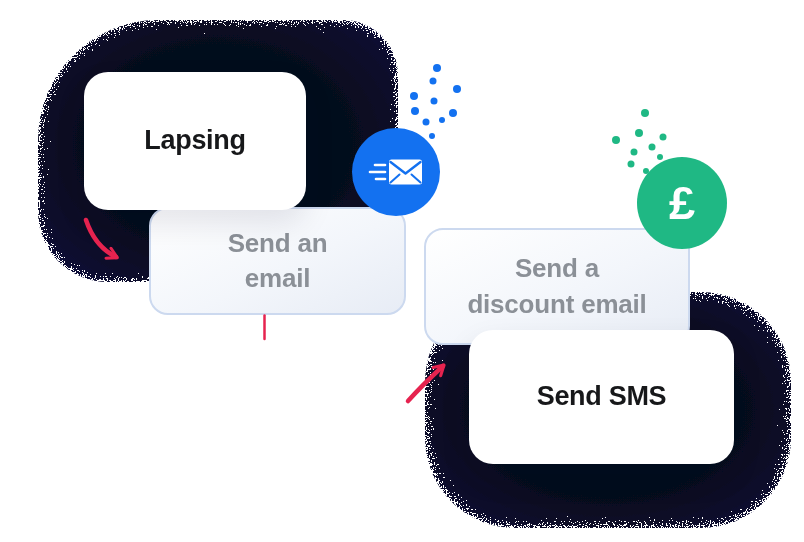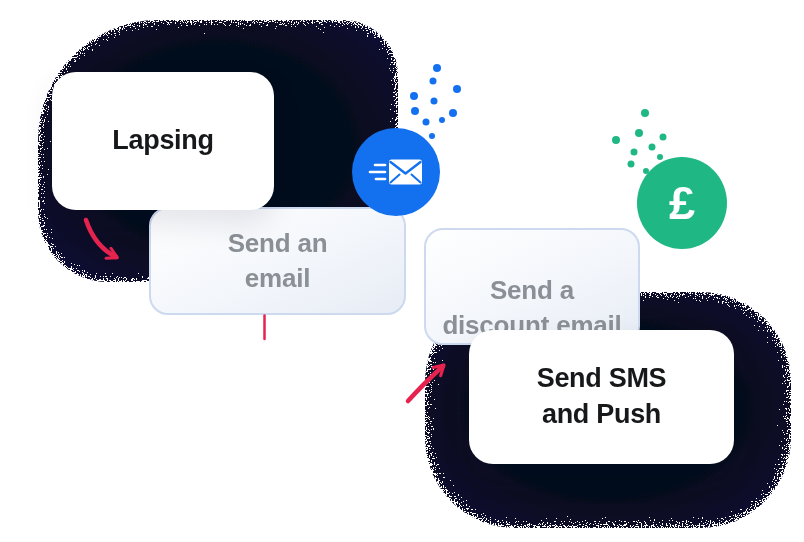--- a/index.html
+++ b/index.html
@@ -47,25 +47,25 @@
   }
   .card-secondary {
     z-index: 2;
     background: linear-gradient(155deg, #ffffff 0%, #f3f6fb 55%, #e7ecf5 100%);
     border: 2px solid #ccd9ef;
     border-radius: 19px;
     color: #8b9097;
     font-size: 26px; font-weight: 700; line-height: 1.35;
     letter-spacing: -0.2px;
   }
-  #card-lapsing  { left: 52px;  top: 72px;  width: 222px; height: 138px; }
+  #card-lapsing  { left: 84px;  top: 72px;  width: 222px; height: 138px; }
   #card-email    { left: 133px; top: 207px; width: 257px; height: 108px; margin-left: 16px; }
   #card-noresp   { left: 133px; top: 340px; width: 260px; height: 80px;
                    background: #f3f7fd; border-color: #c8d7f0; }
-  #card-discount { left: 424px; top: 228px; width: 216px; height: 117px; justify-content: flex-end; }
+  #card-discount { left: 424px; top: 228px; width: 266px; height: 117px; }
   #card-sms      { left: 469px; top: 330px; width: 265px; height: 134px; text-align: right; }
 
   
   .badge {
     position: absolute; z-index: 4;
     border-radius: 50%;
     display: flex; align-items: center; justify-content: center;
   }
   #badge-email { left: 352px; top: 128px; width: 88px; height: 88px; background: #1371f0; }
   #badge-pound { left: 637px; top: 157px; width: 90px; height: 90px; background: #1fb884;
@@ -118,21 +118,20 @@
   </div>
 
 
   <div class="card card-secondary" id="card-discount">
     <span>Send a</span>
     <span>discount email</span>
   </div>
 
   <div class="card card-primary" id="card-sms">
     <span>Send SMS</span>
-    <span>and Push</span>
   </div>
 
   <div class="badge" id="badge-email">
     <svg viewBox="0 0 56 32" width="56" height="32">
       <g stroke="#ffffff" stroke-width="2.6" stroke-linecap="round">
         <line x1="7" y1="9" x2="17" y2="9"></line>
         <line x1="2" y1="16" x2="17" y2="16"></line>
         <line x1="8" y1="23" x2="17" y2="23"></line>
       </g>
       <rect x="21" y="3.5" width="33" height="25" rx="2.5" fill="#ffffff"></rect>

